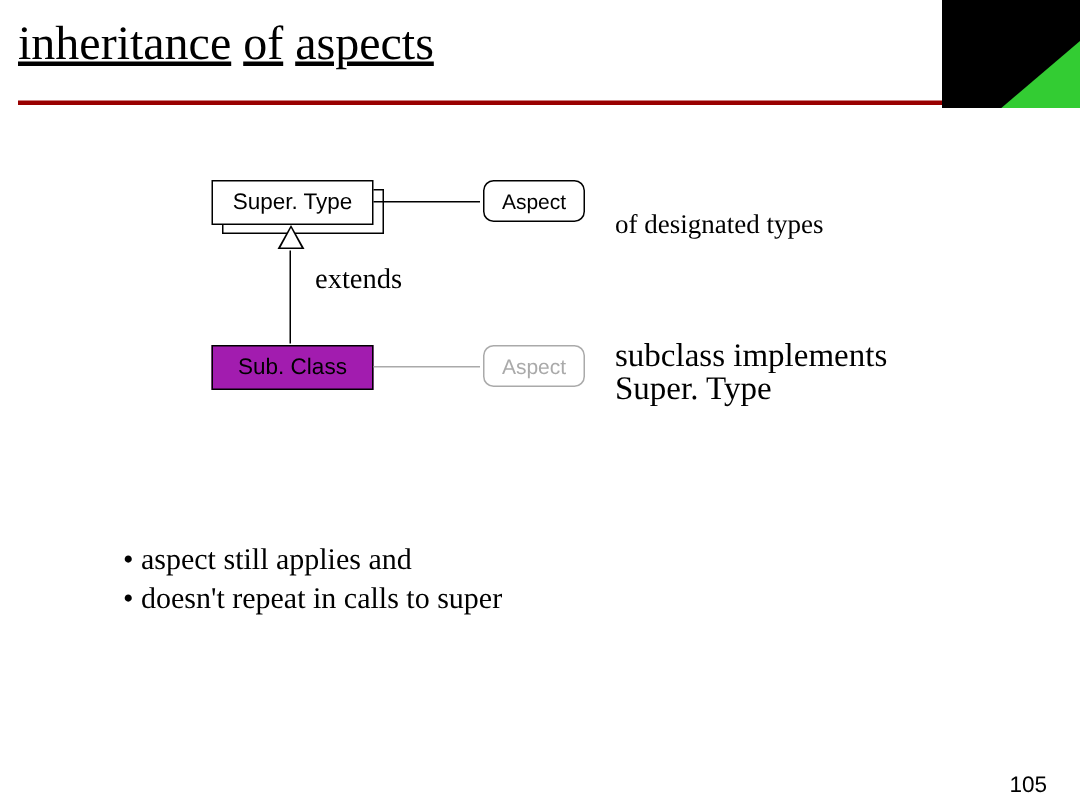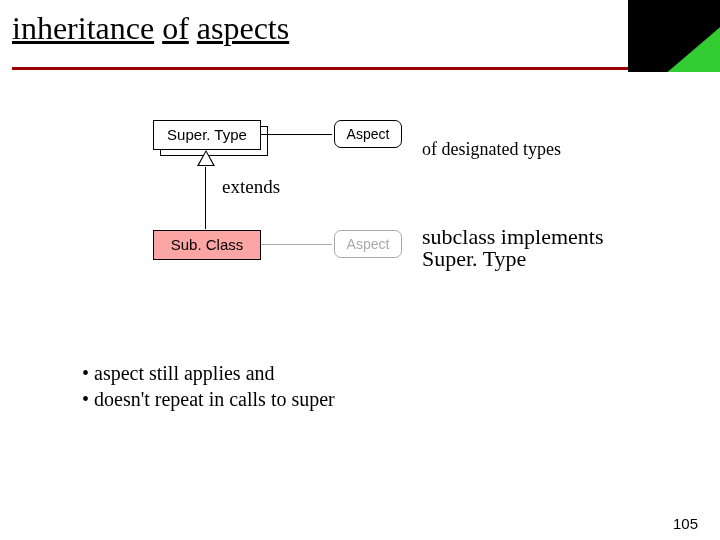--- a/index.html
+++ b/index.html
@@ -2,26 +2,26 @@
 <html><head>
 <meta charset="utf-8">
 <style>
   html,body{margin:0;padding:0}
   body{width:720px;height:540px;background:#fff;font-family:"Comic Sans MS","Comic Sans",cursive;color:#000;position:relative}
   .title{font-size:32px;padding:10px 12px 20px}
   .title .u{text-decoration:underline}
   .hr{height:3px;background:#900;margin:0 12px}
   .corner{position:absolute;top:0;right:0;width:92px;height:72px;background:#000}
   .corner svg{position:absolute;bottom:0;right:0}
-  .stage{position:relative;margin:40px 0 0 12px;height:260px}
+  .stage{position:relative;margin:40px 0 0 0;height:260px}
   
   .shadow1{position:absolute;left:148px;top:16px;width:106px;height:28px;border:1px solid #000;background:#fff}
   .boxSuper{position:absolute;left:141px;top:10px;width:106px;height:28px;border:1px solid #000;background:#fff;text-align:center;font-family:"Trebuchet MS",Verdana,sans-serif;font-size:15px;line-height:28px}
   
-  .boxSub{position:absolute;left:141px;top:120px;width:106px;height:28px;border:1px solid #000;background:#fca5a5;text-align:center;font-family:"Trebuchet MS",Verdana,sans-serif;font-size:15px;line-height:28px}
+  .boxSub{position:absolute;left:141px;top:120px;width:106px;height:28px;border:1px solid #000;background:#a21caf;text-align:center;font-family:"Trebuchet MS",Verdana,sans-serif;font-size:15px;line-height:28px}
   
   .aspect1{position:absolute;left:322px;top:10px;width:66px;height:26px;border:1px solid #000;border-radius:7px;background:#fff;text-align:center;font-family:"Trebuchet MS",Verdana,sans-serif;font-size:14px;line-height:26px}
   .aspect2{position:absolute;left:322px;top:120px;width:66px;height:26px;border:1px solid #aaa;color:#aaa;border-radius:7px;background:#fff;text-align:center;font-family:"Trebuchet MS",Verdana,sans-serif;font-size:14px;line-height:26px}
   
   .conn1{position:absolute;left:249px;top:24px;width:71px;height:1px;background:#000}
   .conn2{position:absolute;left:249px;top:134px;width:71px;height:1px;background:#aaa}
   
   .vline{position:absolute;left:193px;top:57px;width:1px;height:62px;background:#000}
   .tri{position:absolute;left:185px;top:40px;width:0;height:0;border-left:9px solid transparent;border-right:9px solid transparent;border-bottom:16px solid #000}
   .tri::after{content:"";position:absolute;left:-7px;top:2px;width:0;height:0;border-left:7px solid transparent;border-right:7px solid transparent;border-bottom:13px solid #fff}

